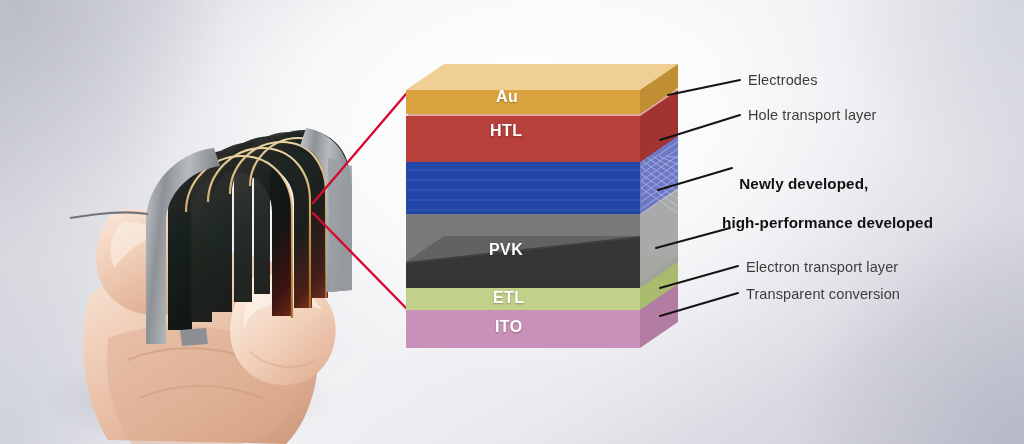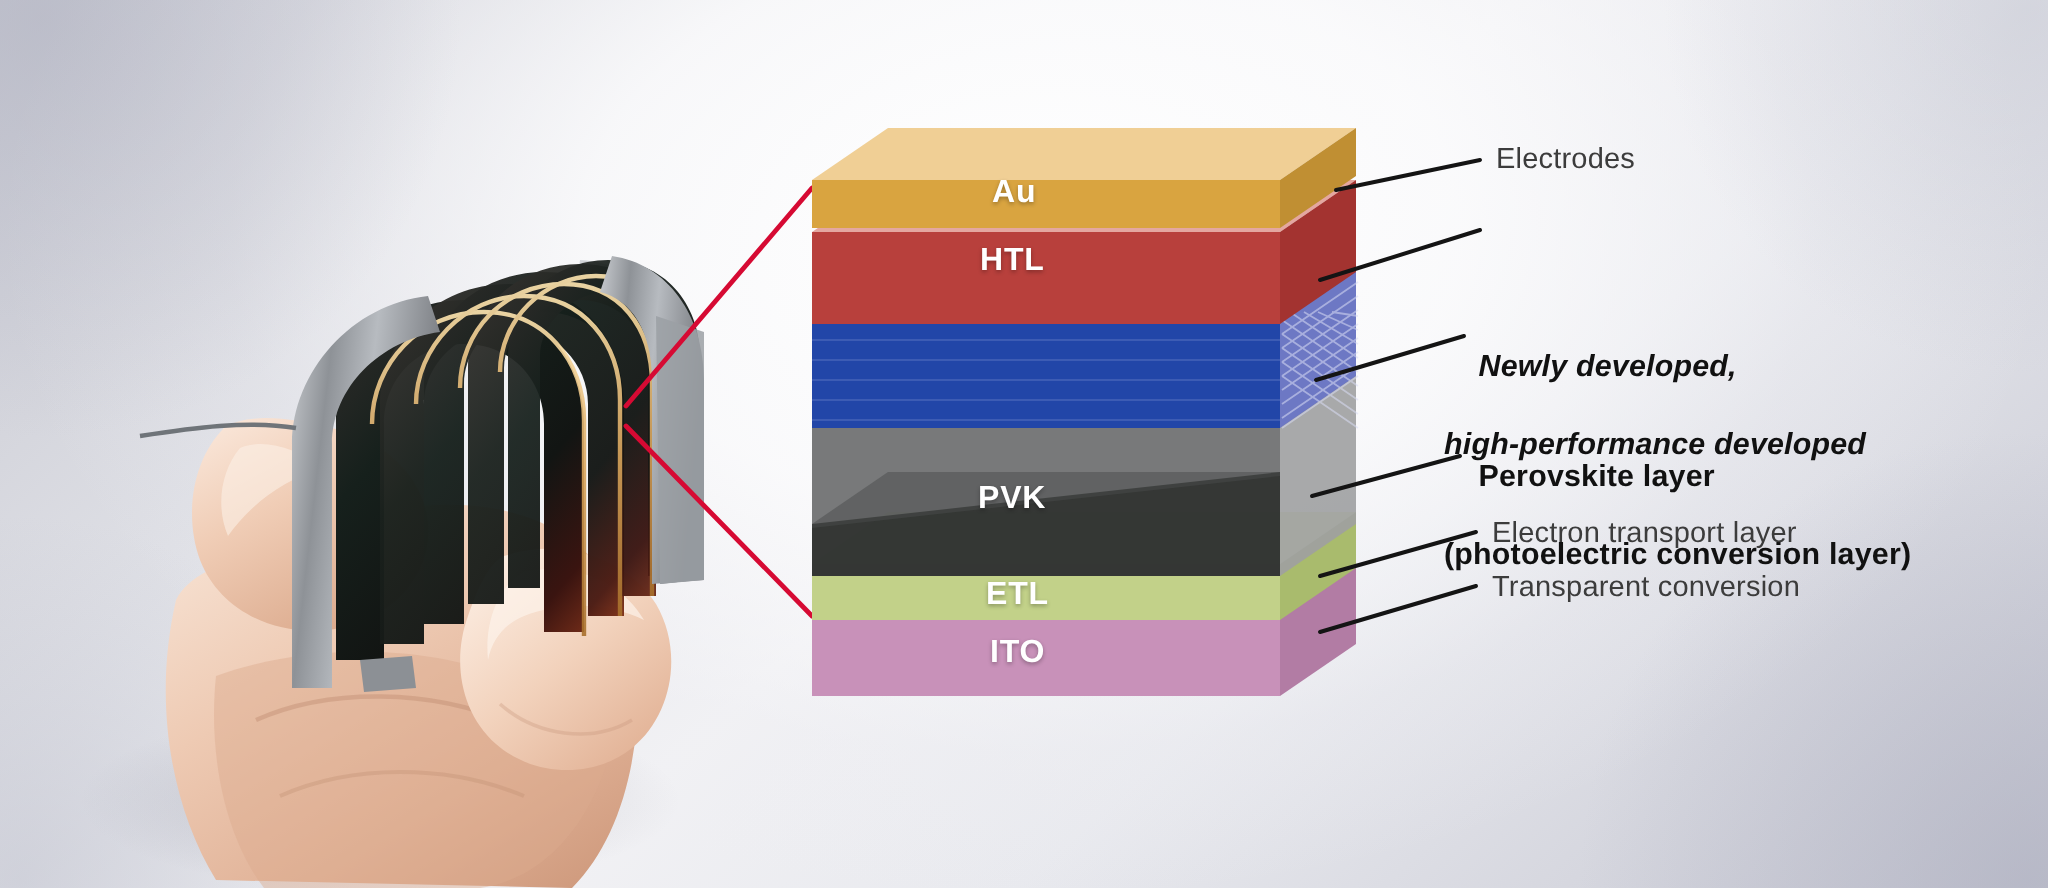--- a/index.html
+++ b/index.html
@@ -275,28 +275,25 @@
   </svg>
 
   <div class="layer-cap" style="left:496px; top:88px;">Au</div>
   <div class="layer-cap" style="left:490px; top:122px;">HTL</div>
   <div class="layer-cap" style="left:489px; top:241px;">PVK</div>
   <div class="layer-cap" style="left:493px; top:289px;">ETL</div>
   <div class="layer-cap" style="left:495px; top:318px;">ITO</div>
 
   <div class="callout" style="left:748px; top:73px;text-align:center;">Electrodes</div>
 
-
-  <div class="callout bold" style="left:722px; top:155px;font-style:italic;">
+  <div class="callout" style="left:748px; top:108px;">Hole transport layer</div>
+
+  <div class="callout bold" style="left:722px; top:155px;">
     <span>Newly developed,</span>
     <span class="l2">high-performance developed</span>
   </div>
 
-  <div class="callout bold" style="left:722px; top:210px;">
-    <span>Perovskite layer</span>
-    <span class="l2">(photoelectric conversion layer)</span>
-  </div>
 
   <div class="callout" style="left:746px; top:260px;">Electron transport layer</div>
 
   <div class="callout" style="left:746px; top:287px;">Transparent conversion</div>
 
 </div>
 
 </body></html>

